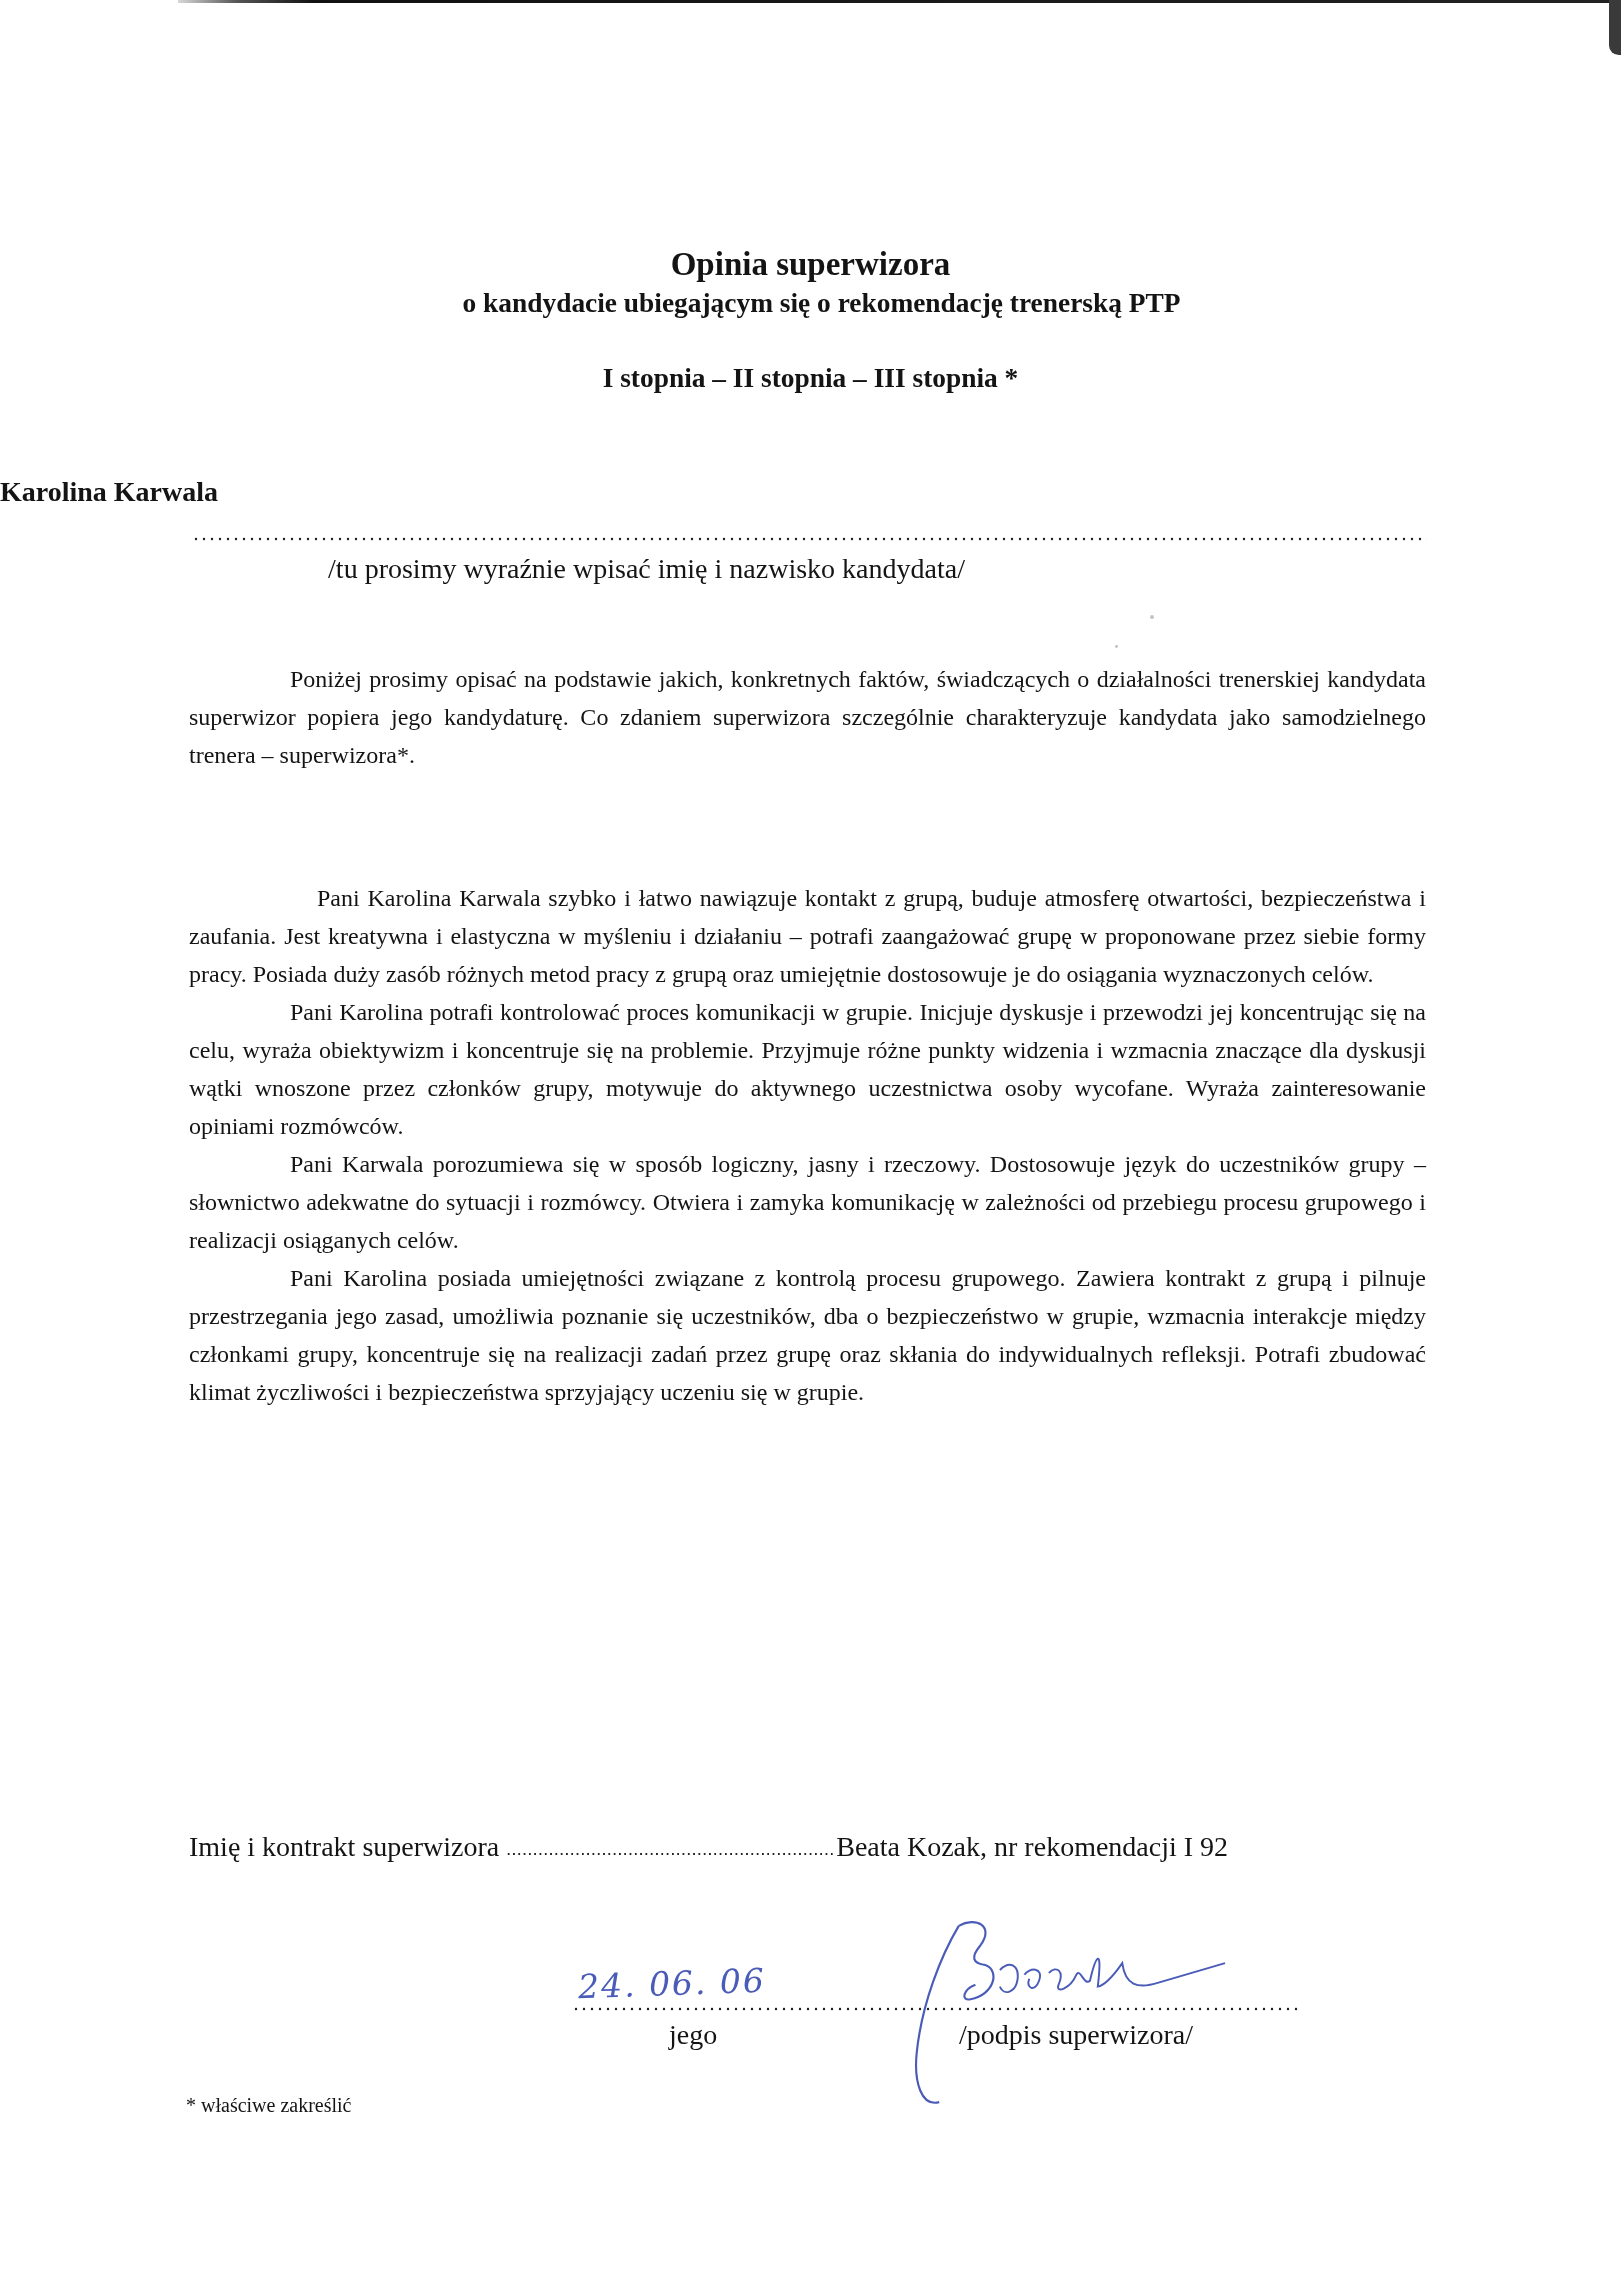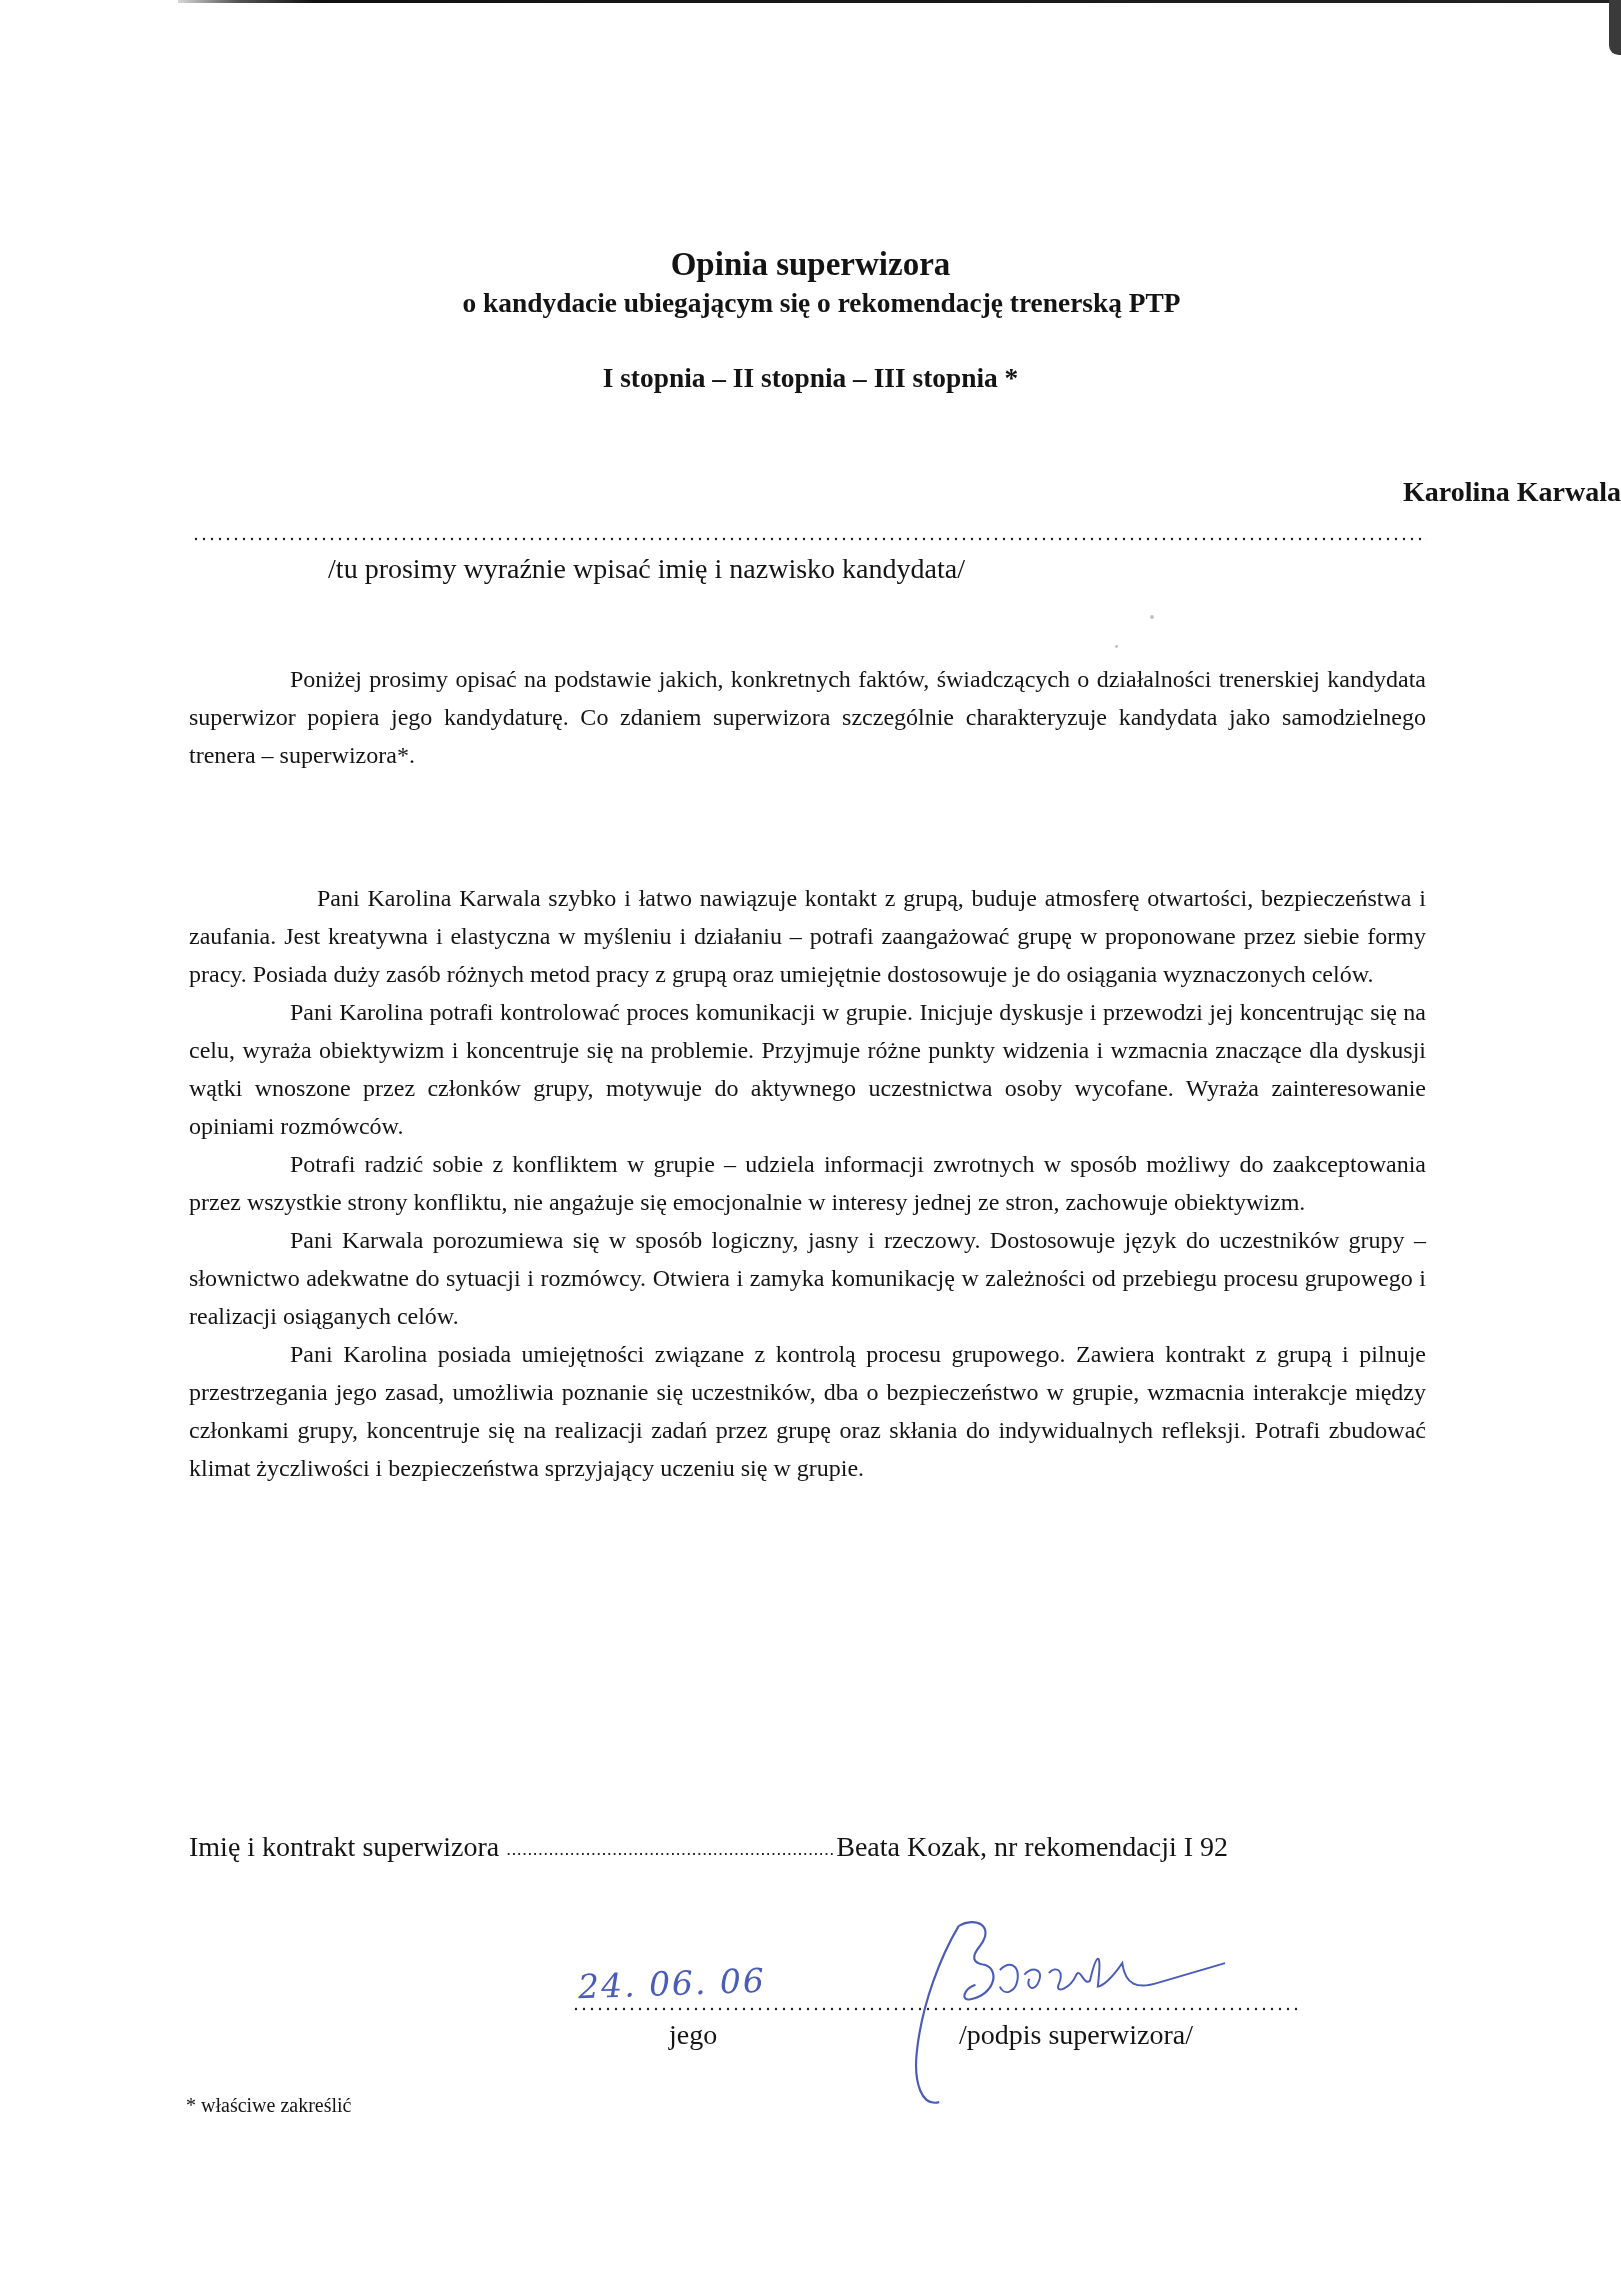--- a/index.html
+++ b/index.html
@@ -4,21 +4,21 @@
 <style>
   html, body { margin: 0; padding: 0; background: #ffffff; }
   body { width: 1621px; height: 2293px; position: relative; overflow: hidden; font-family: "Liberation Serif", serif; color: #141414; }
   .scan-top { position: absolute; left: 178px; top: 0; width: 1443px; height: 2.9px; background: linear-gradient(to right, #d8d8d8 0, #555 59px, #111 137px, #222 100%); }
   .scan-corner { position: absolute; right: 0; top: 0; width: 11.8px; height: 55px; background: #3a3a3a; border-bottom-left-radius: 9.8px; }
   .speck { position: absolute; width: 3.9px; height: 3.9px; background: #999; border-radius: 50%; opacity: .6; }
   .title { position: absolute; left: 0; width: 1621px; text-align: center; font-weight: bold; }
   .t1 { top: 246px; font-size: 33px; }
   .t2 { top: 288px; font-size: 27.4px; padding-left: 11px; }
   .t3 { top: 363px; font-size: 27.4px; }
-  .candidate { position: absolute; left: 0; width: 1621px; top: 476px; text-align: right; font-weight: bold; font-size: 28px; }
+  .candidate { position: absolute; left: 0; width: 1621px; top: 476px; text-align: left; font-weight: bold; font-size: 28px; }
   .dotline { position: absolute; height: 3.9px; background-image: radial-gradient(circle, #222 1.2px, transparent 1.6px); background-size: 8px 3.9px; background-repeat: repeat-x; }
   .d-cand { left: 192px; width: 1235px; top: 537px; }
   .hint { position: absolute; left: 0; width: 1293px; top: 553px; text-align: center; font-size: 28px; }
   .para { position: absolute; left: 189px; width: 1237px; font-size: 24px; line-height: 38px; text-align: justify; }
   .para p { margin: 0; text-indent: 101px; }
   .intro { top: 660px; }
   .body { top: 879px; }
   .body p.first { text-indent: 128px; }
   .supervisor-line { position: absolute; left: 189px; top: 1831px; font-size: 28px; white-space: nowrap; }
   .sv-dots { display: inline-block; width: 330px; height: 3.9px; vertical-align: baseline; background-image: radial-gradient(circle, #222 0.9px, transparent 1.2px); background-size: 5.3px 3.9px; background-repeat: repeat-x; }
@@ -45,21 +45,20 @@
 <div class="dotline d-cand"></div>
 <div class="hint">/tu prosimy wyraźnie wpisać imię i nazwisko kandydata/</div>
 
 <div class="para intro">
   <p>Poniżej prosimy opisać na podstawie jakich, konkretnych faktów, świadczących o działalności trenerskiej kandydata superwizor popiera jego kandydaturę. Co zdaniem superwizora szczególnie charakteryzuje kandydata jako samodzielnego trenera – superwizora*.</p>
 </div>
 
 <div class="para body">
   <p class="first">Pani  Karolina Karwala szybko i łatwo nawiązuje kontakt z grupą, buduje atmosferę otwartości, bezpieczeństwa i zaufania. Jest kreatywna i elastyczna w myśleniu i działaniu – potrafi zaangażować grupę w proponowane przez siebie formy pracy. Posiada duży zasób różnych metod pracy z grupą oraz umiejętnie dostosowuje je do osiągania wyznaczonych celów.</p>
   <p>Pani Karolina potrafi kontrolować proces komunikacji w grupie. Inicjuje dyskusje i przewodzi jej koncentrując się na celu, wyraża obiektywizm i koncentruje się na problemie. Przyjmuje różne punkty widzenia i wzmacnia znaczące dla dyskusji wątki wnoszone przez członków grupy, motywuje do aktywnego uczestnictwa osoby wycofane. Wyraża zainteresowanie opiniami rozmówców.</p>
-  <p>Potrafi radzić sobie z konfliktem w grupie – udziela informacji zwrotnych w sposób możliwy do zaakceptowania przez wszystkie strony konfliktu, nie angażuje się emocjonalnie w interesy jednej ze stron, zachowuje obiektywizm.</p>
   <p>Pani Karwala porozumiewa się w sposób logiczny, jasny i rzeczowy. Dostosowuje język do uczestników grupy – słownictwo adekwatne do sytuacji i rozmówcy. Otwiera i zamyka komunikację w zależności od przebiegu procesu grupowego i realizacji osiąganych celów.</p>
   <p>Pani Karolina posiada umiejętności związane z kontrolą procesu grupowego. Zawiera kontrakt z grupą i pilnuje przestrzegania jego zasad, umożliwia poznanie się uczestników, dba o bezpieczeństwo w grupie, wzmacnia interakcje między członkami grupy, koncentruje się na realizacji zadań przez grupę oraz skłania do indywidualnych refleksji. Potrafi zbudować klimat życzliwości i bezpieczeństwa sprzyjający uczeniu się w grupie.</p>
 </div>
 
 <div class="supervisor-line">
   <span>Imię i kontrakt superwizora</span>
   <span class="sv-dots"></span><span>Beata Kozak, nr rekomendacji I 92</span>
 </div>
 
 <div class="date-hand">24. 06. 06</div>

